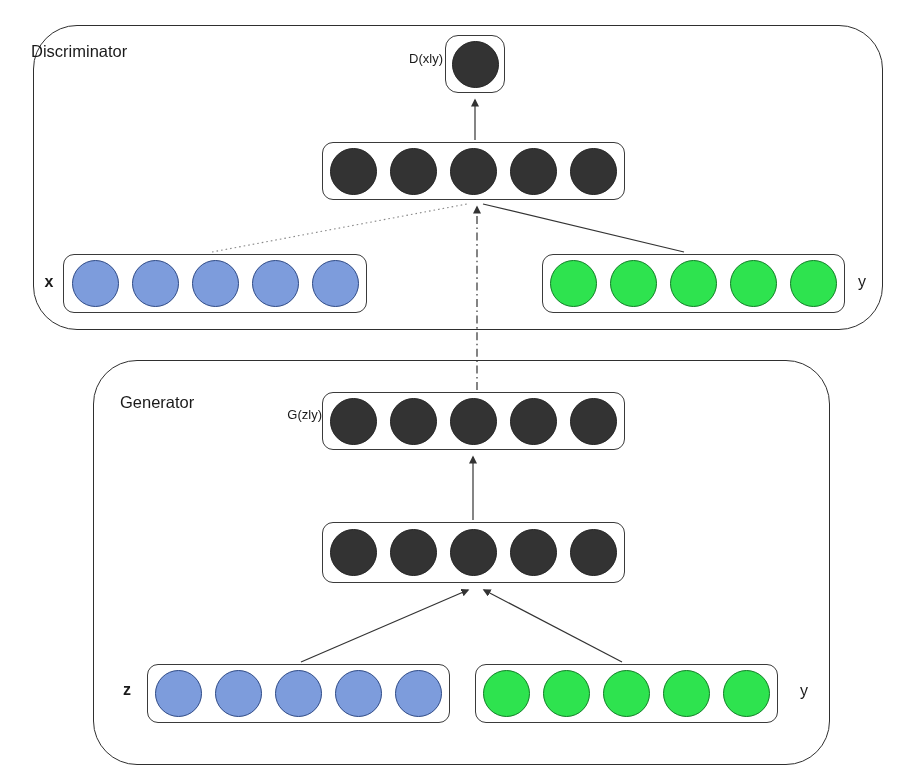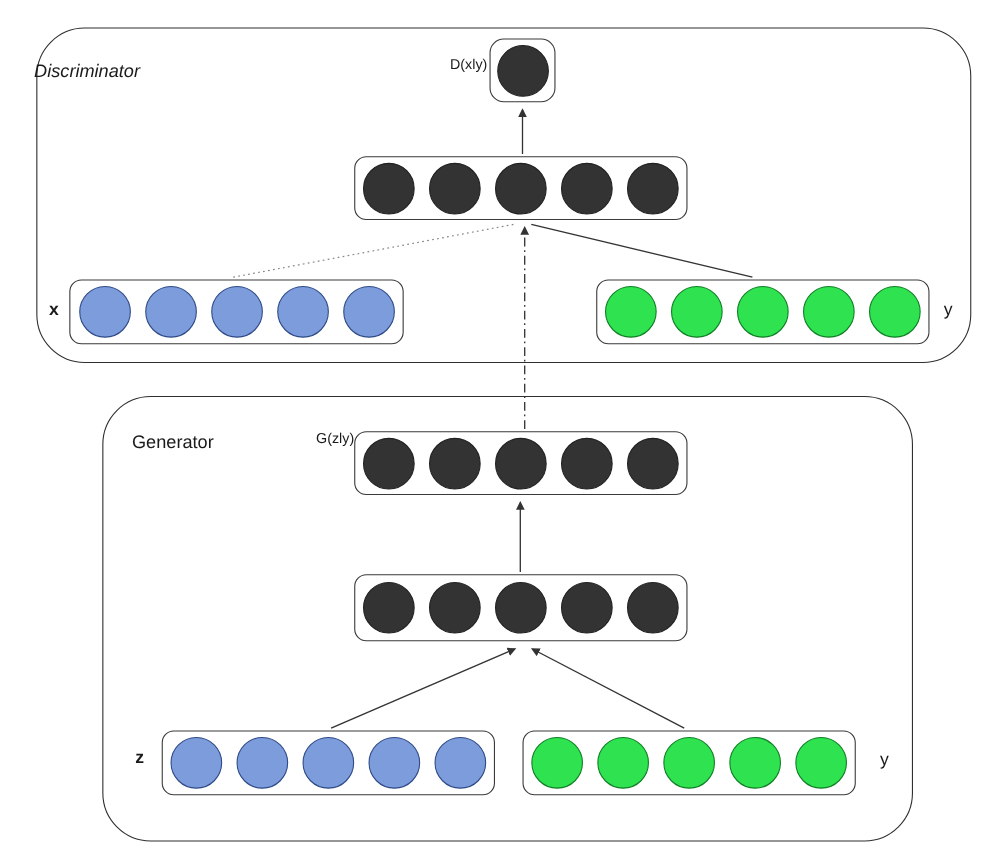--- a/index.html
+++ b/index.html
@@ -84,21 +84,21 @@
     <line class="wire-dashdot" x1="477" y1="390" x2="477" y2="207" marker-end="url(#arrow)"></line>
 
     <line class="wire-solid" x1="473" y1="520" x2="473" y2="457" marker-end="url(#arrow)"></line>
 
     <line class="wire-solid" x1="301" y1="662" x2="468" y2="590" marker-end="url(#arrow)"></line>
 
     <line class="wire-solid" x1="622" y1="662" x2="484" y2="590" marker-end="url(#arrow)"></line>
   </svg>
 
   <div class="bigbox" style="left:33px;top:25px;width:850px;height:305px;"></div>
-  <div class="lbl lbl-block" style="left:31px;top:56px;font-style:italic;">Discriminator</div>
+  <div class="lbl lbl-block" style="left:31px;top:42px;">Discriminator</div>
 
   <div class="lbl lbl-io alignr" style="left:370px;top:52px;width:73px;">D(xly)</div>
   <div class="layerbox" style="left:445px;top:35px;width:60px;height:58px;border-radius:13px;">
       <span class="node" style="background: rgb(51, 51, 51); border-color: rgb(34, 34, 34);"></span>
     </div>
 
   <div class="layerbox" style="left:322px;top:142px;width:303px;height:58px;">
       <span class="node" style="background: rgb(51, 51, 51); border-color: rgb(34, 34, 34);"></span>
       <span class="node" style="background: rgb(51, 51, 51); border-color: rgb(34, 34, 34);"></span>
       <span class="node" style="background: rgb(51, 51, 51); border-color: rgb(34, 34, 34);"></span>
@@ -120,21 +120,21 @@
       <span class="node" style="background: rgb(46, 227, 79); border-color: rgb(15, 127, 37);"></span>
       <span class="node" style="background: rgb(46, 227, 79); border-color: rgb(15, 127, 37);"></span>
       <span class="node" style="background: rgb(46, 227, 79); border-color: rgb(15, 127, 37);"></span>
       <span class="node" style="background: rgb(46, 227, 79); border-color: rgb(15, 127, 37);"></span>
     </div>
   <div class="lbl lbl-vec alignc" style="left:851px;top:273px;width:22px;">y</div>
 
   <div class="bigbox" style="left:93px;top:360px;width:737px;height:405px;"></div>
   <div class="lbl lbl-block" style="left:120px;top:393px;">Generator</div>
 
-  <div class="lbl lbl-io alignr" style="left:250px;top:392px;width:72px;">G(zly)</div>
+  <div class="lbl lbl-io alignr" style="left:250px;top:408px;width:72px;">G(zly)</div>
   <div class="layerbox" style="left:322px;top:392px;width:303px;height:58px;">
       <span class="node" style="background: rgb(51, 51, 51); border-color: rgb(34, 34, 34);"></span>
       <span class="node" style="background: rgb(51, 51, 51); border-color: rgb(34, 34, 34);"></span>
       <span class="node" style="background: rgb(51, 51, 51); border-color: rgb(34, 34, 34);"></span>
       <span class="node" style="background: rgb(51, 51, 51); border-color: rgb(34, 34, 34);"></span>
       <span class="node" style="background: rgb(51, 51, 51); border-color: rgb(34, 34, 34);"></span>
     </div>
 
   <div class="layerbox" style="left:322px;top:522px;width:303px;height:61px;">
       <span class="node" style="background: rgb(51, 51, 51); border-color: rgb(34, 34, 34);"></span>

